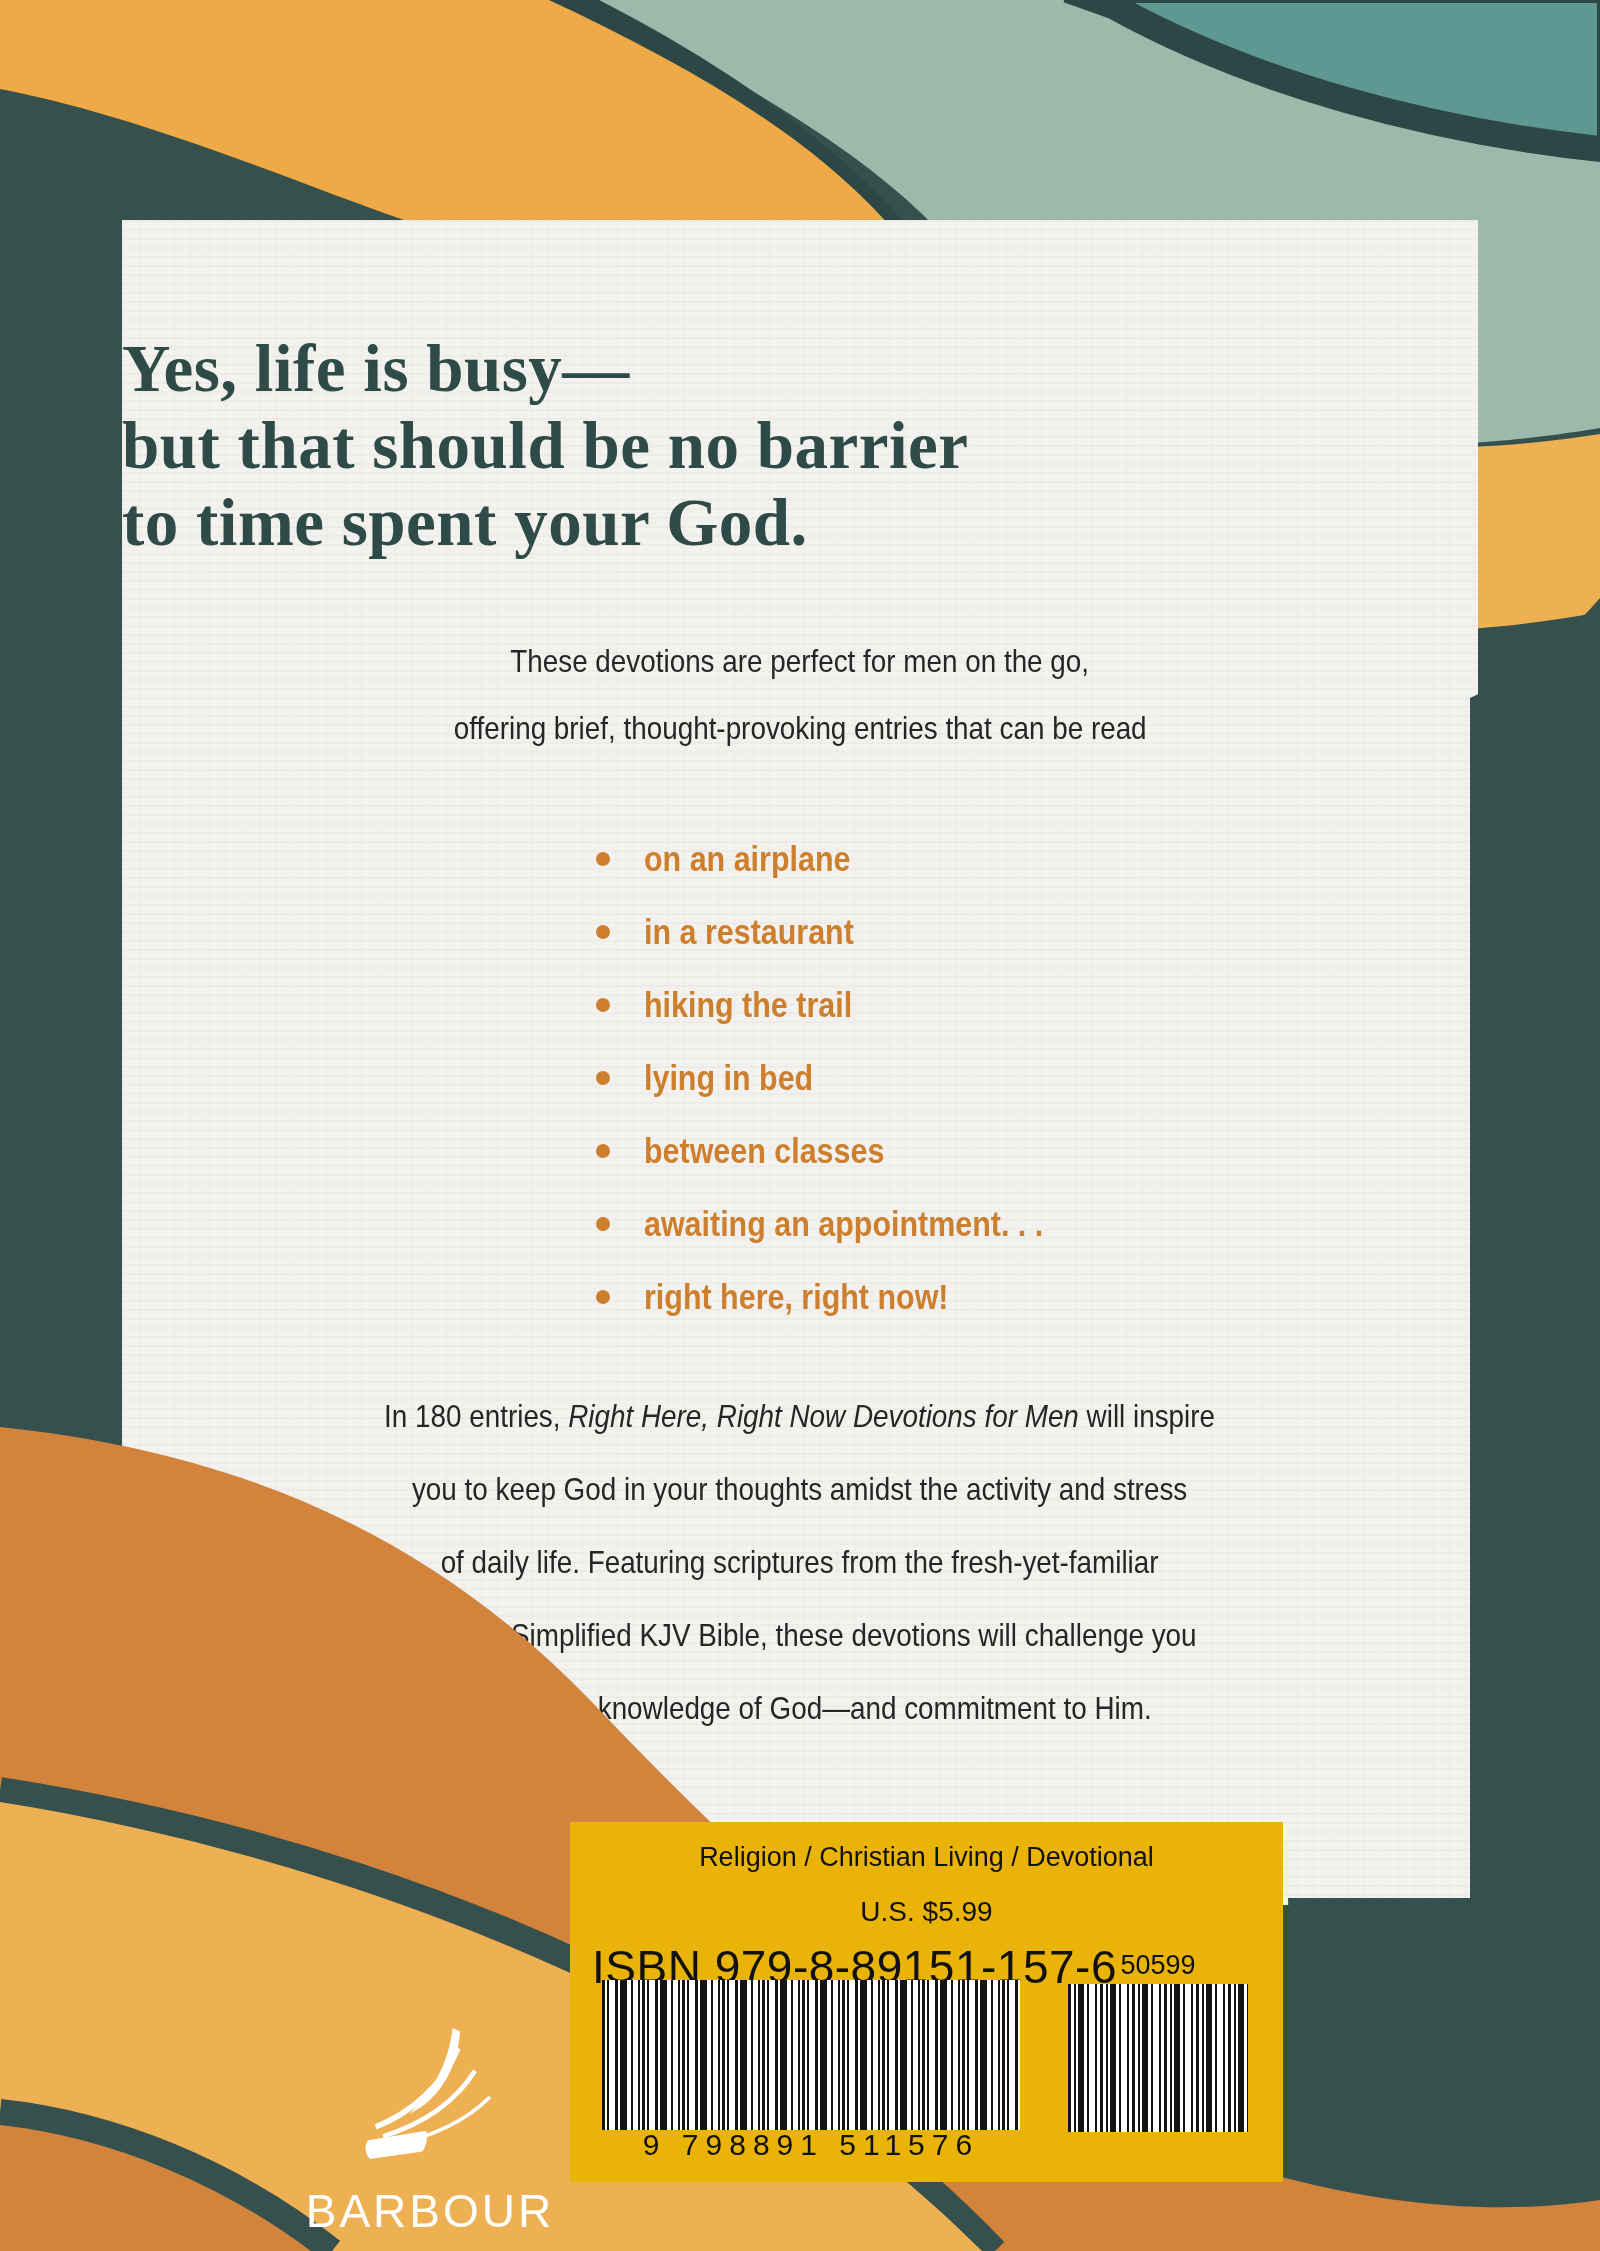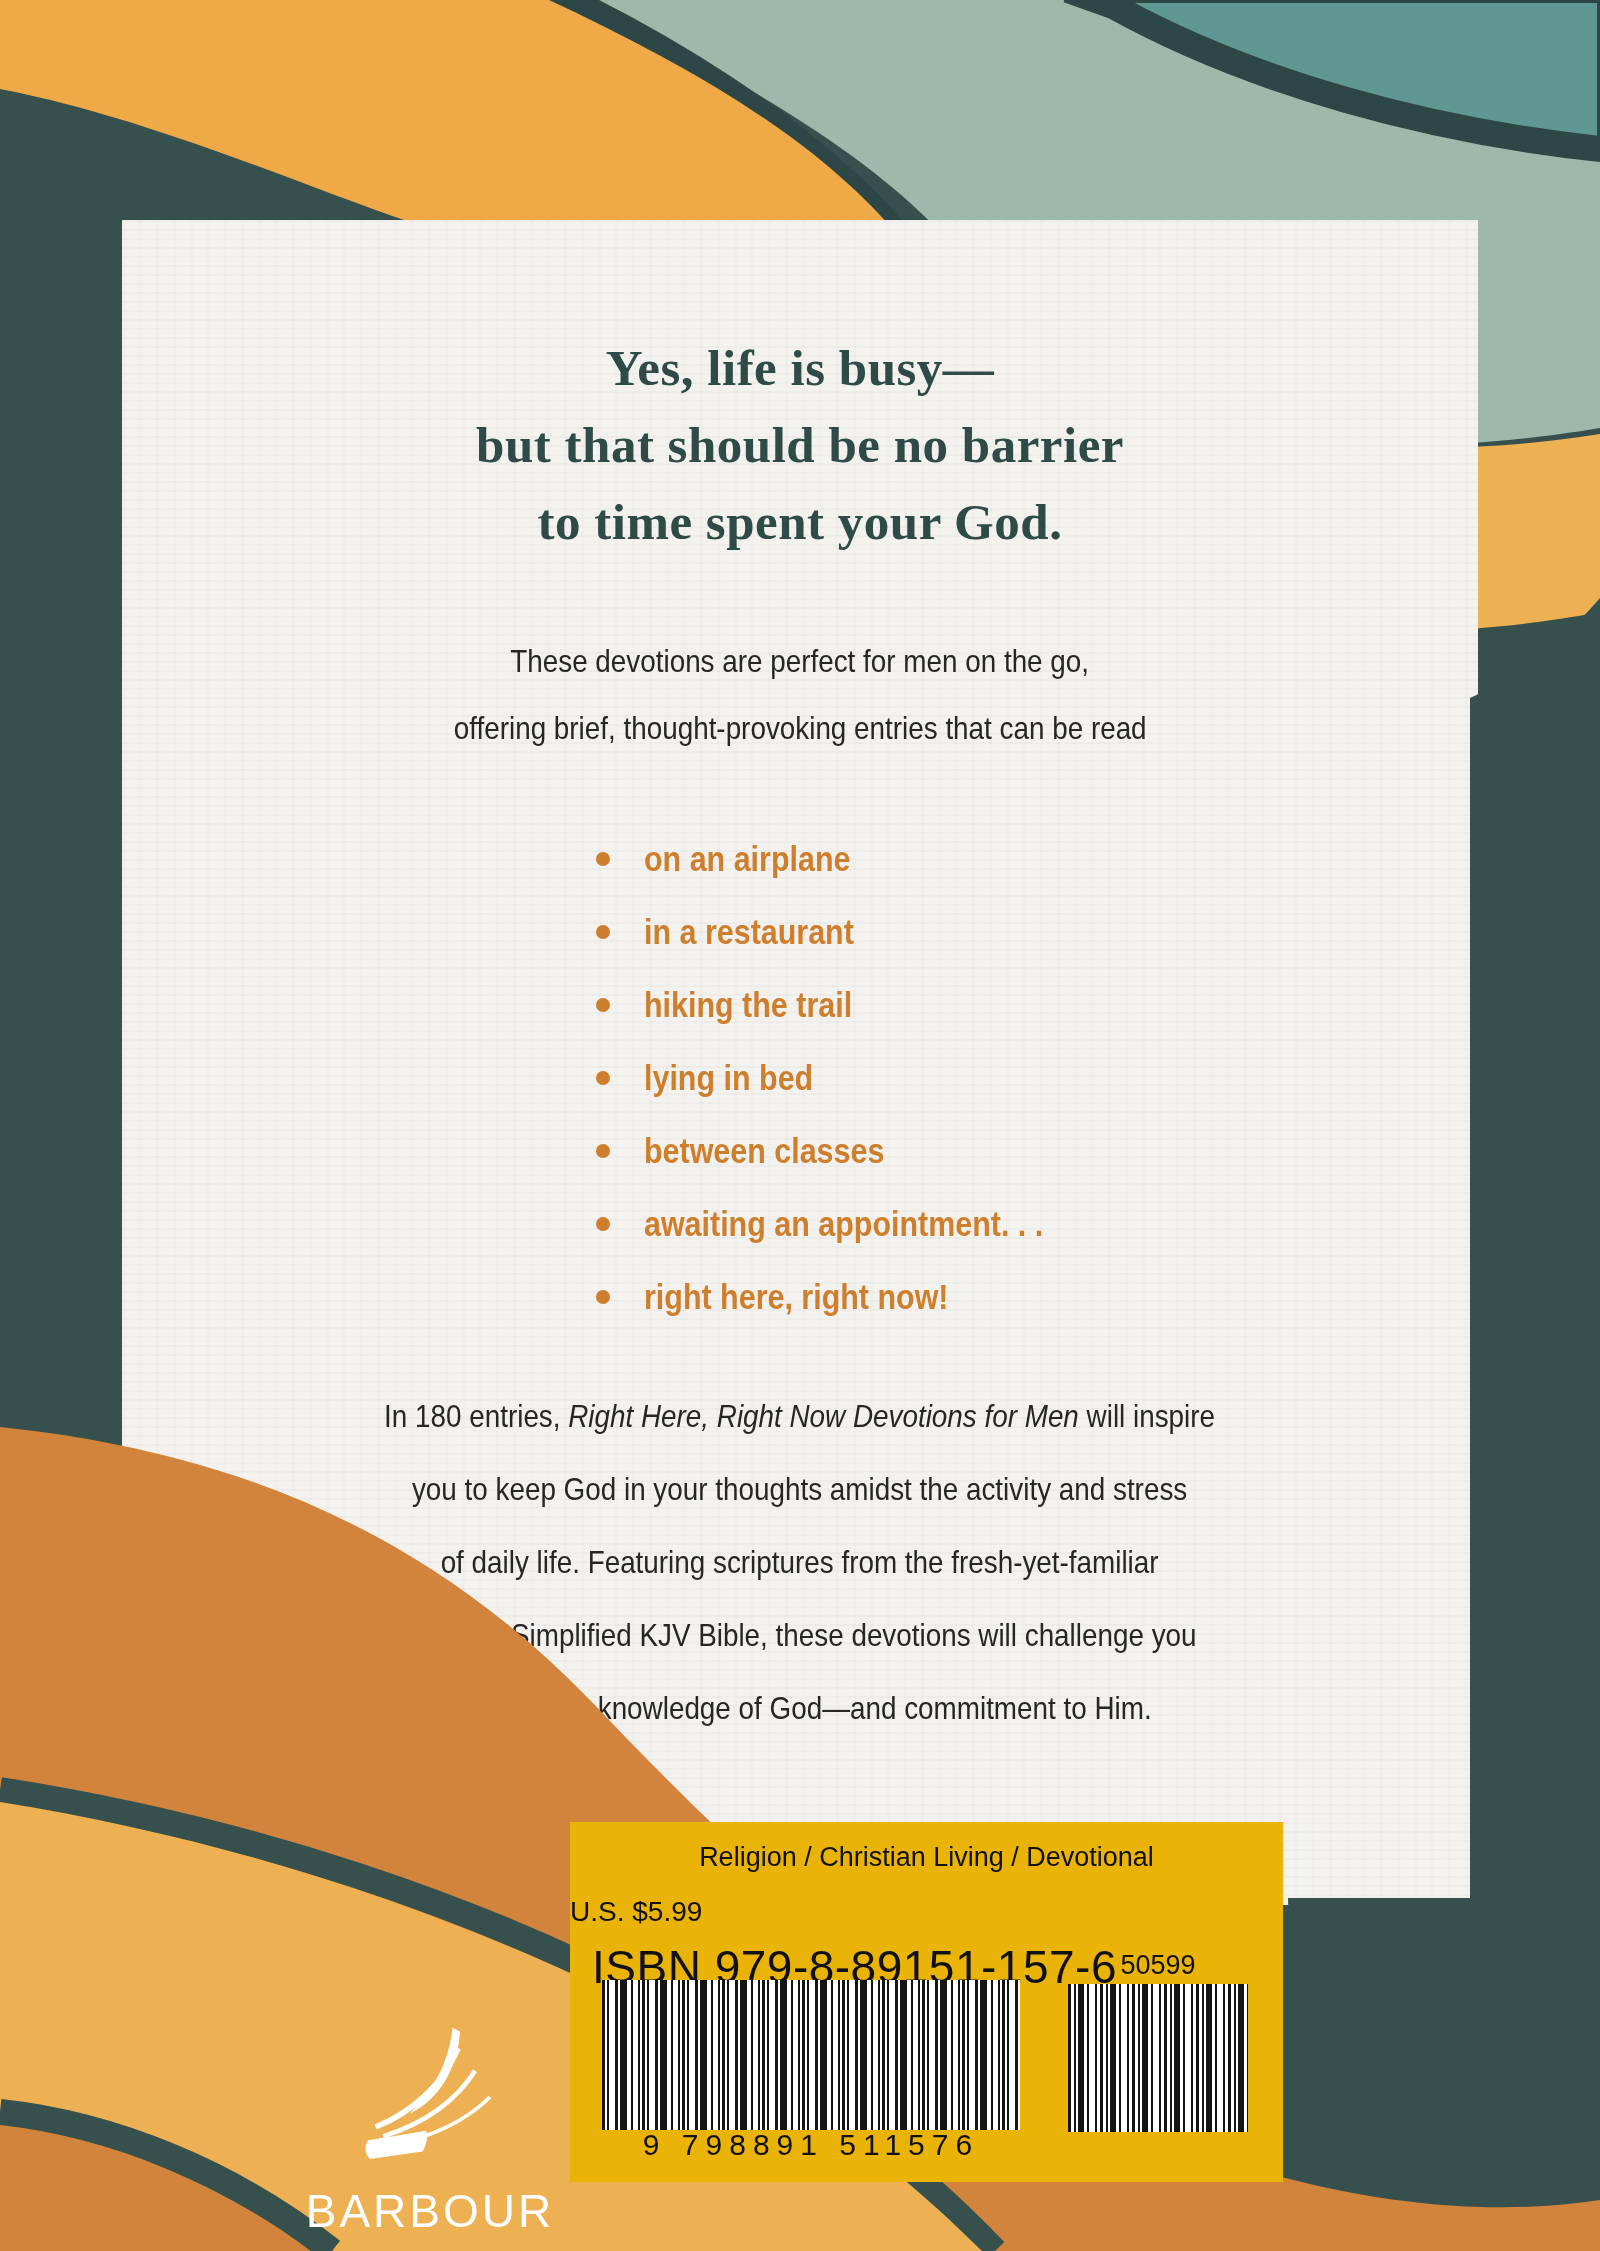--- a/index.html
+++ b/index.html
@@ -11,38 +11,38 @@
   #panel{z-index:1;left:122px;top:220px;width:1356px;height:1685px;
          background:#f3f2ee;
          background-image:
            repeating-linear-gradient(0deg, rgba(0,0,0,0.022) 0 2px, rgba(0,0,0,0) 2px 9px),
            repeating-linear-gradient(90deg, rgba(0,0,0,0.012) 0 3px, rgba(0,0,0,0) 3px 17px);}
   #content{z-index:2;left:0;top:0;width:1600px;height:2251px;}
   #fg{z-index:3;}
   #barcode-box{z-index:4;left:570px;top:1822px;width:713px;height:360px;background:#eab308;}
   #publisher{z-index:4;}
 
-  .headline{left:122px;top:330px;width:1356px;text-align:center;
+  .headline{left:122px;top:330px;width:1356px;
             font-family:"Liberation Serif",serif;font-weight:700;
-            color:#2f4b47;font-size:51px;line-height:77px;letter-spacing:.5px;}
+            color:#2f4b47;font-size:67px;line-height:77px;letter-spacing:.5px;}
   .cond{display:inline-block;transform:scaleX(.87);transform-origin:50% 50%;white-space:nowrap;}
   .intro{left:122px;top:628px;width:1356px;text-align:center;
          color:#262626;font-size:32px;line-height:67px;font-weight:400;}
   .bullets{left:596px;top:822px;list-style:none;margin:0;padding:0;}
   .bullets li{position:relative;height:73px;line-height:73px;
               color:#cd7f2e;font-weight:700;font-size:35px;padding-left:48px;}
   .bullets li .dot{position:absolute;left:0;top:30px;width:14px;height:14px;
                    border-radius:50%;background:#cd7f2e;}
   .bullets li .cond{transform-origin:0 50%;}
   .body-par{left:122px;top:1380px;width:1356px;text-align:center;
             color:#262626;font-size:32px;line-height:73px;}
   .body-par .it{font-style:italic;}
 
   .bc-cat{left:0;top:20px;width:713px;text-align:center;color:#111;font-size:27px;}
-  .bc-price{left:0;top:74px;width:713px;color:#111;font-size:28px;}
+  .bc-price{left:0;top:74px;width:713px;text-align:center;color:#111;font-size:28px;}
   .bc-isbn{left:22px;top:118px;color:#111;font-size:46px;letter-spacing:.5px;white-space:nowrap;}
   .bars-main{left:32px;top:158px;width:418px;height:150px;
     background:repeating-linear-gradient(90deg,
       #141414 0 3px,#fff 3px 5px,#141414 5px 7px,#fff 7px 13px,
       #141414 13px 16px,#fff 16px 18px,#141414 18px 25px,#fff 25px 29px,
       #141414 29px 31px,#fff 31px 36px,#141414 36px 38px,#fff 38px 40px);}
   .bars-digits{left:12px;top:306px;width:458px;text-align:center;color:#111;
                font-size:30px;letter-spacing:7px;white-space:nowrap;}
   .bc-code{left:488px;top:128px;width:200px;text-align:center;color:#111;font-size:27px;}
   .bars-small{left:498px;top:162px;width:180px;height:148px;

